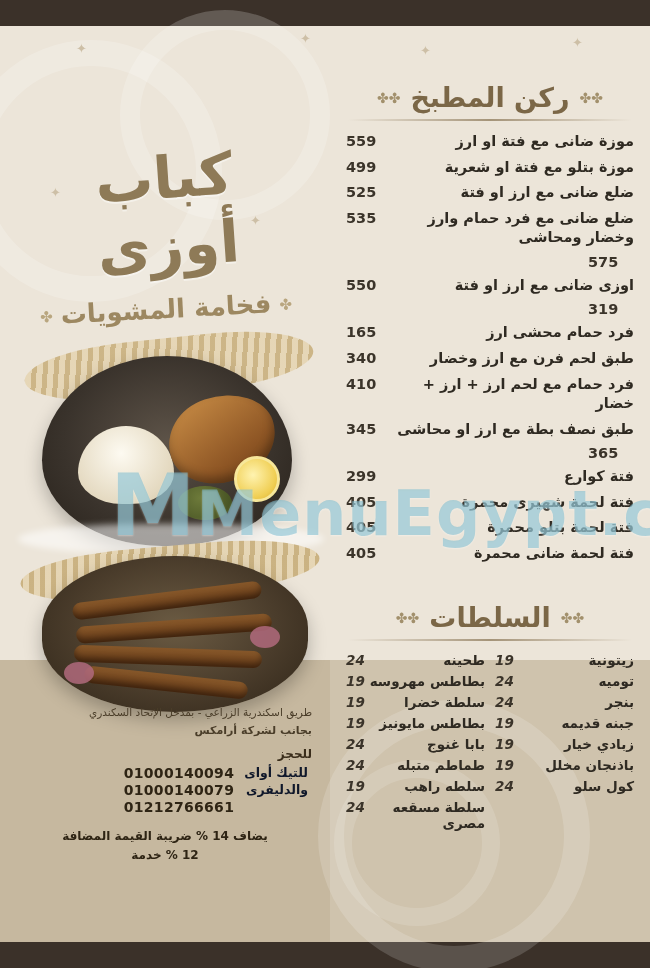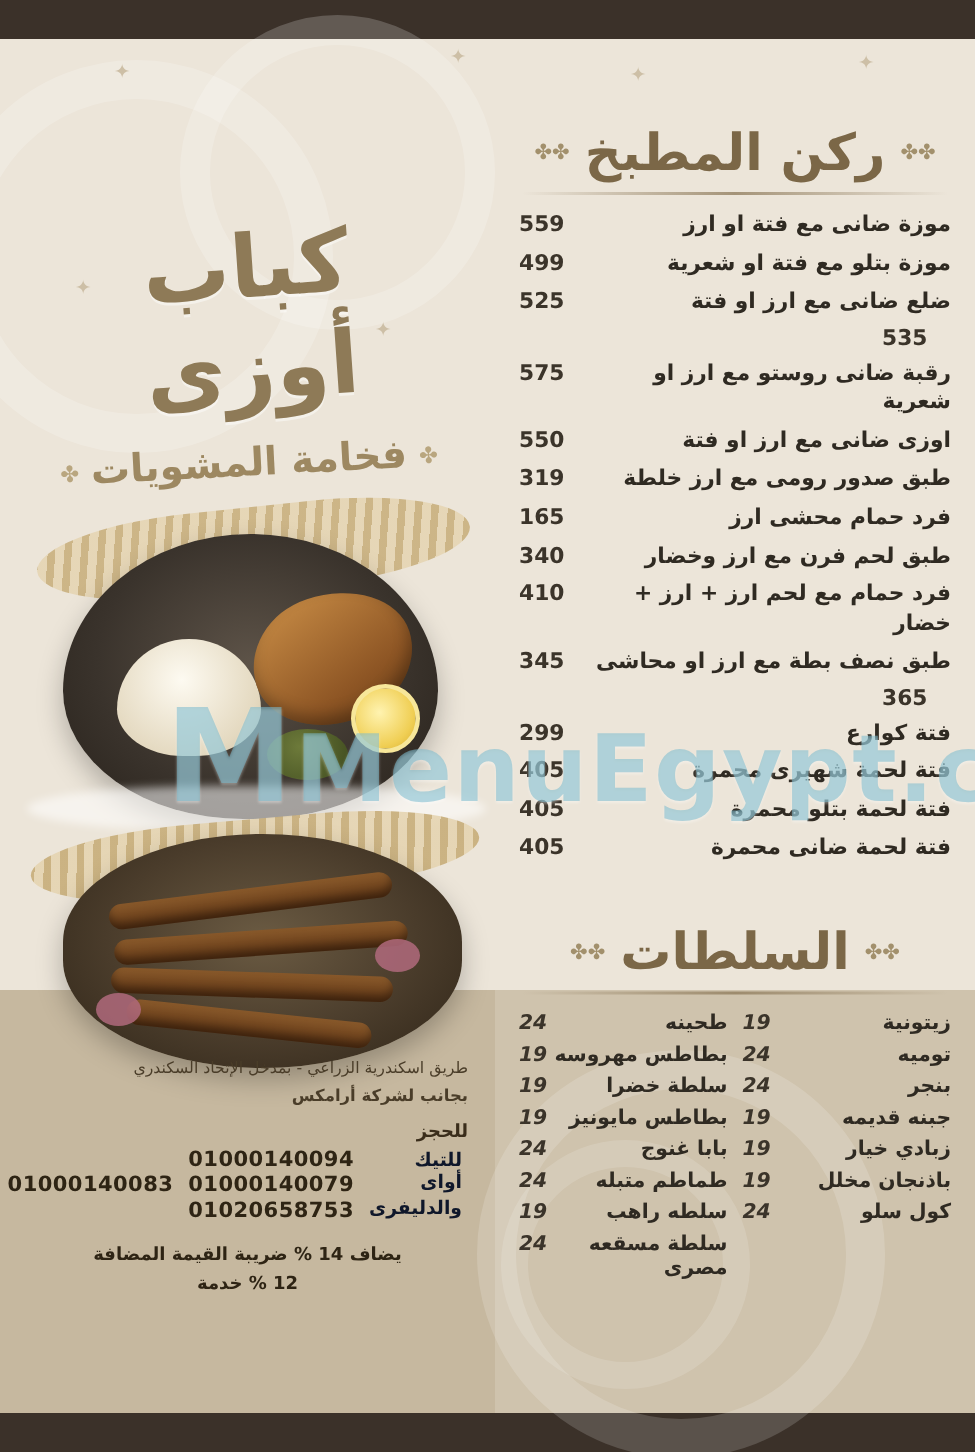--- a/index.html
+++ b/index.html
@@ -74,21 +74,21 @@
   .onion{position:absolute;width:30px;height:22px;border-radius:50%;background:#b06a7c;opacity:.85;}
   .wheat2{position:absolute;left:20px;top:520px;width:300px;height:50px;
           background:repeating-linear-gradient(96deg,rgba(201,176,126,.95) 0 5px,rgba(229,212,177,.9) 5px 11px);
           border-radius:50%/70%;transform:rotate(-5deg);}
   .brush{position:absolute;left:18px;top:498px;width:306px;height:30px;background:rgba(255,255,255,.55);
          border-radius:50%/60%;filter:blur(3px);}
 
   
   .right-col{position:absolute;right:0;top:26px;width:320px;height:916px;padding:0 14px;box-sizing:border-box;}
   .sec-head{display:flex;align-items:center;justify-content:center;gap:10px;margin:0;}
-  .sec-title{font-size:34px;font-weight:bold;color:#7b6747;letter-spacing:1px;}
+  .sec-title{font-size:27px;font-weight:bold;color:#7b6747;letter-spacing:1px;}
   .sec-orn{color:#a2906c;font-size:14px;}
   .sec-rule{height:2px;background:linear-gradient(90deg,rgba(140,120,88,0),rgba(140,120,88,.75),rgba(140,120,88,0));margin:6px 4px 8px;}
 
   .menu-list{list-style:none;margin:0;padding:0;}
   .menu-row{display:flex;align-items:baseline;justify-content:space-between;padding:3px 2px;}
   .m-name{font-size:14.5px;color:#2f2a22;font-weight:bold;text-align:right;flex:1;line-height:1.35;}
   .m-price{font-size:14.5px;color:#3b342a;font-weight:bold;min-width:46px;text-align:left;direction:ltr;}
 
   
   .salad-grid{display:flex;gap:6px;margin-top:4px;}
@@ -181,32 +181,31 @@
         </li>
       <li class="menu-row">
           <span class="m-name">موزة بتلو مع فتة او شعرية</span>
           <span class="m-price">499</span>
         </li>
       <li class="menu-row">
           <span class="m-name">ضلع ضانى مع ارز او فتة</span>
           <span class="m-price">525</span>
         </li>
       <li class="menu-row">
+          <span class="m-name">ضلع ضانى مع فرد حمام وارز وخضار ومحاشى</span>
           <span class="m-price">535</span>
         </li>
       <li class="menu-row">
-          <span class="m-name">رقبة ضانى روستو مع ارز او شعرية</span>
           <span class="m-price">575</span>
         </li>
       <li class="menu-row">
           <span class="m-name">اوزى ضانى مع ارز او فتة</span>
           <span class="m-price">550</span>
         </li>
       <li class="menu-row">
-          <span class="m-name">طبق صدور رومى مع ارز خلطة</span>
           <span class="m-price">319</span>
         </li>
       <li class="menu-row">
           <span class="m-name">فرد حمام محشى ارز</span>
           <span class="m-price">165</span>
         </li>
       <li class="menu-row">
           <span class="m-name">طبق لحم فرن مع ارز وخضار</span>
           <span class="m-price">340</span>
         </li>
@@ -324,25 +323,21 @@
     <div class="res-label">للحجز</div>
 
     <div class="phones">
       <div class="pcolLabels">
         <span class="plabel">للتيك أواى</span>
         <span class="plabel">والدليفرى</span>
       </div>
       <div class="pcolA">
         <span class="pnum">01000140094</span>
         <span class="pnum">01000140079</span>
-        <span class="pnum">01020658753</span>
-      </div>
-      <div class="pcolB">
-        <span class="pnum" style="visibility:hidden">0</span>
-        <span class="pnum">01000140083</span>
+        <span class="pnum">01212766661</span>
       </div>
 
     </div>
 
     <div class="tax">
       <span>يضاف 14 % ضريبة القيمة المضافة</span><br>
       <span>12 % خدمة</span>
     </div>
   </div>
 

